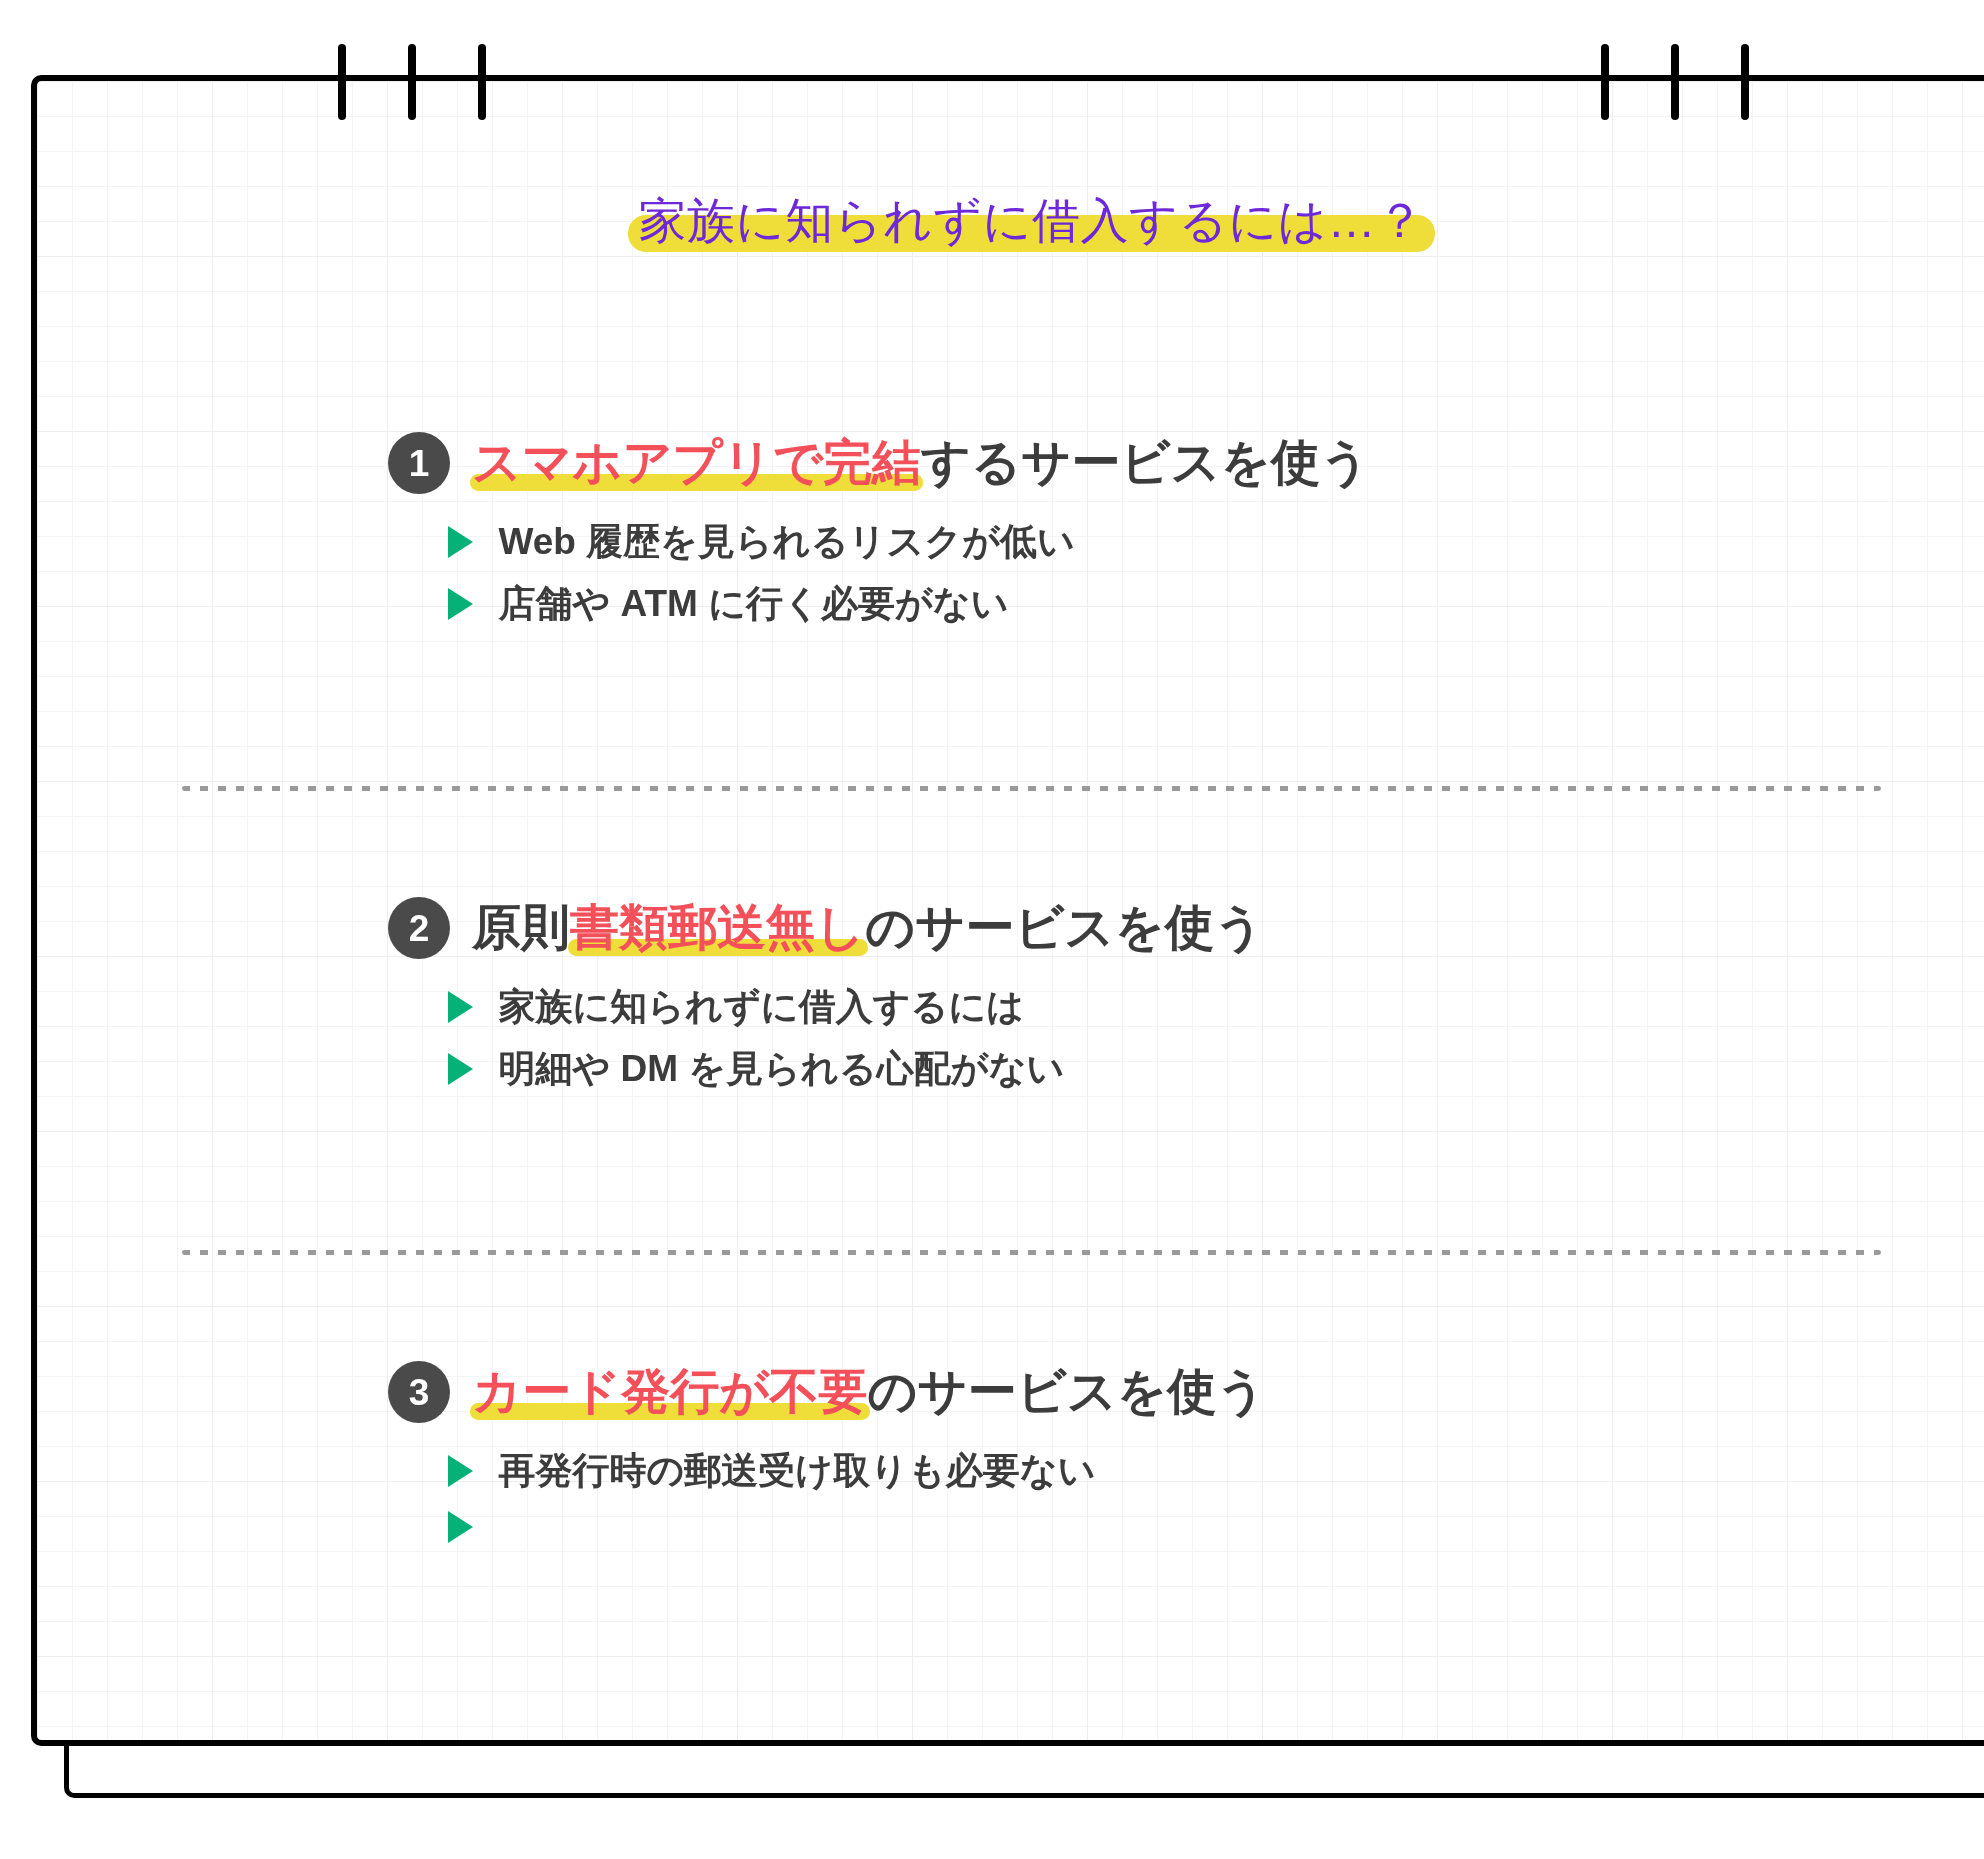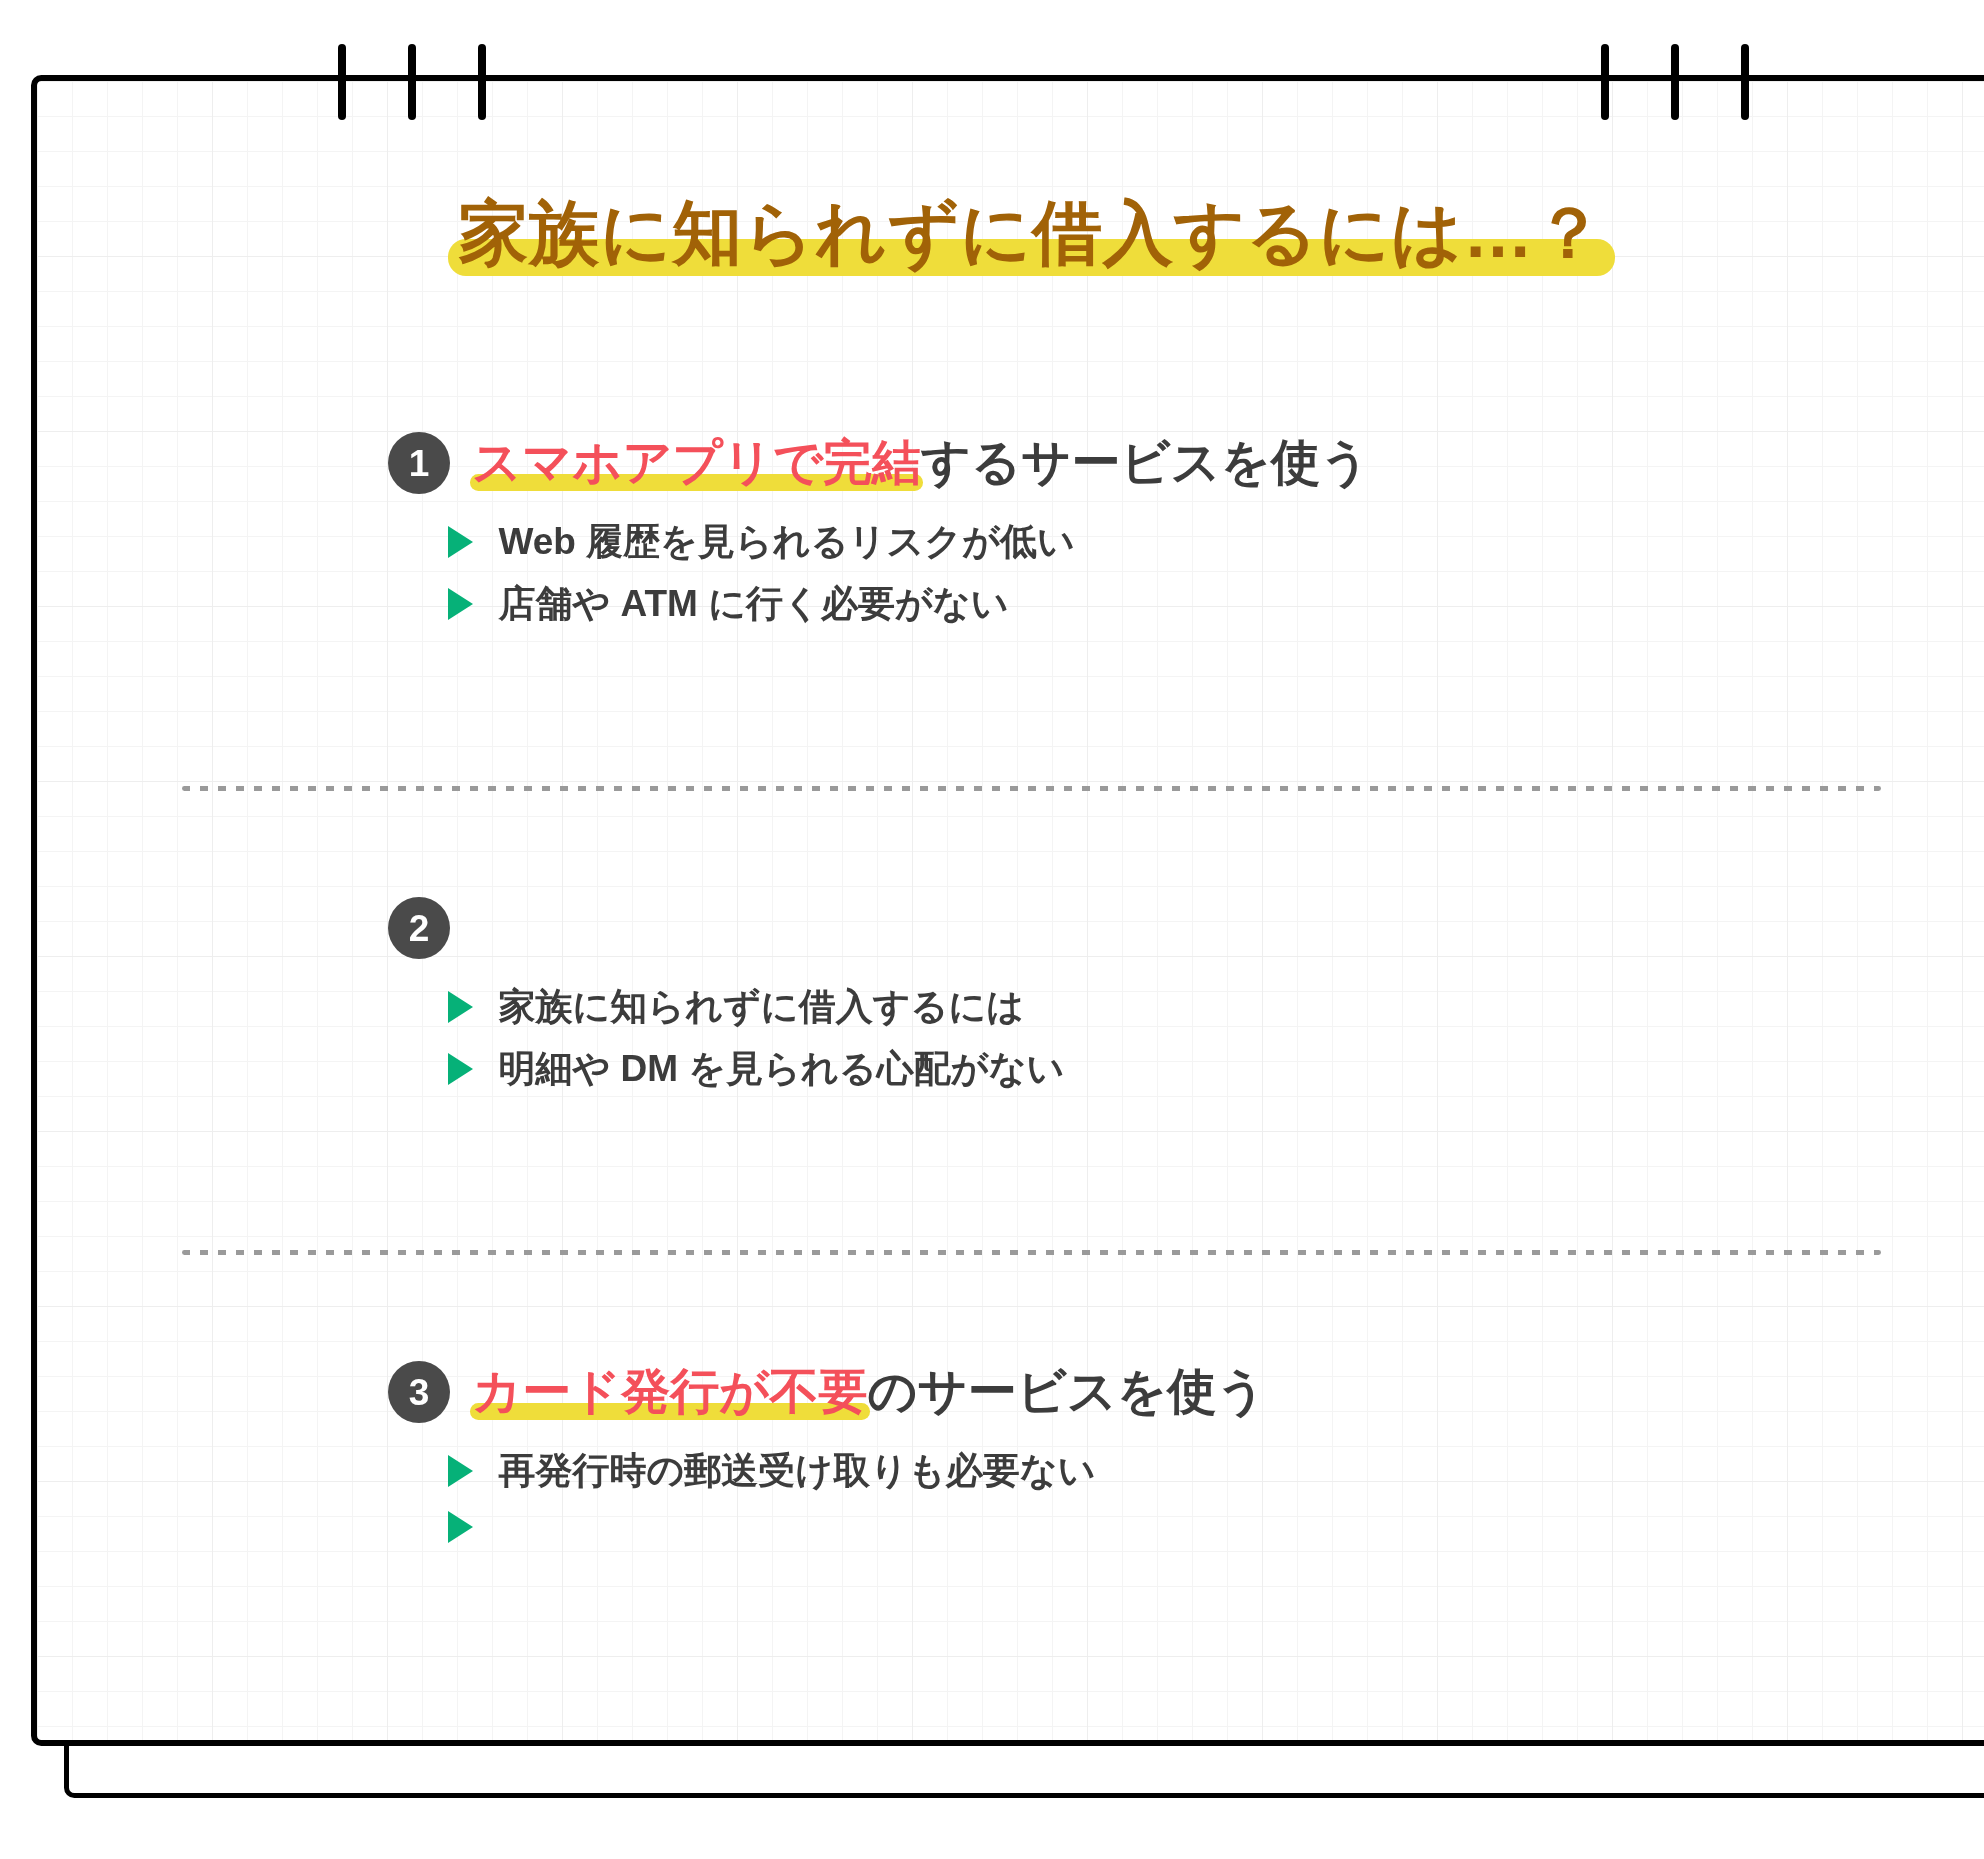--- a/index.html
+++ b/index.html
@@ -98,23 +98,23 @@
     right: 0;
     bottom: 3.2px;
     height: 37px;
     background: #efdd3a;
     border-radius: 18px;
     z-index: 0;
   }
   .title-text {
     position: relative;
     z-index: 1;
-    font-size: 70px;
-    font-weight: 700;
-    color: #a16207;
+    font-size: 48px;
+    font-weight: 400;
+    color: #6d28d9;
     letter-spacing: 0.01em;
     line-height: 1.12;
     white-space: nowrap;
   }
 
   
   .section { position: absolute; left: 0; width: 100%; }
   .sec-1 { top: 357px; }
   .sec-2 { top: 822px; }
   .sec-3 { top: 1286px; }
@@ -247,20 +247,21 @@
           <span class="bullet-text">店舗や ATM に行く必要がない</span>
         </div>
       </div>
     </div>
 
     <div class="divider div-1"></div>
 
     <div class="section sec-2">
       <div class="sec-head">
         <div class="badge">2</div>
+        <div class="head-text"><span>原則</span><span class="hl-red">書類郵送無し</span><span>のサービスを使う</span></div>
       </div>
       <div class="bullets">
         <div class="bullet">
           <span class="tri"></span>
           <span class="bullet-text">家族に知られずに借入するには</span>
         </div>
         <div class="bullet">
           <span class="tri"></span>
           <span class="bullet-text">明細や DM を見られる心配がない</span>
         </div>

